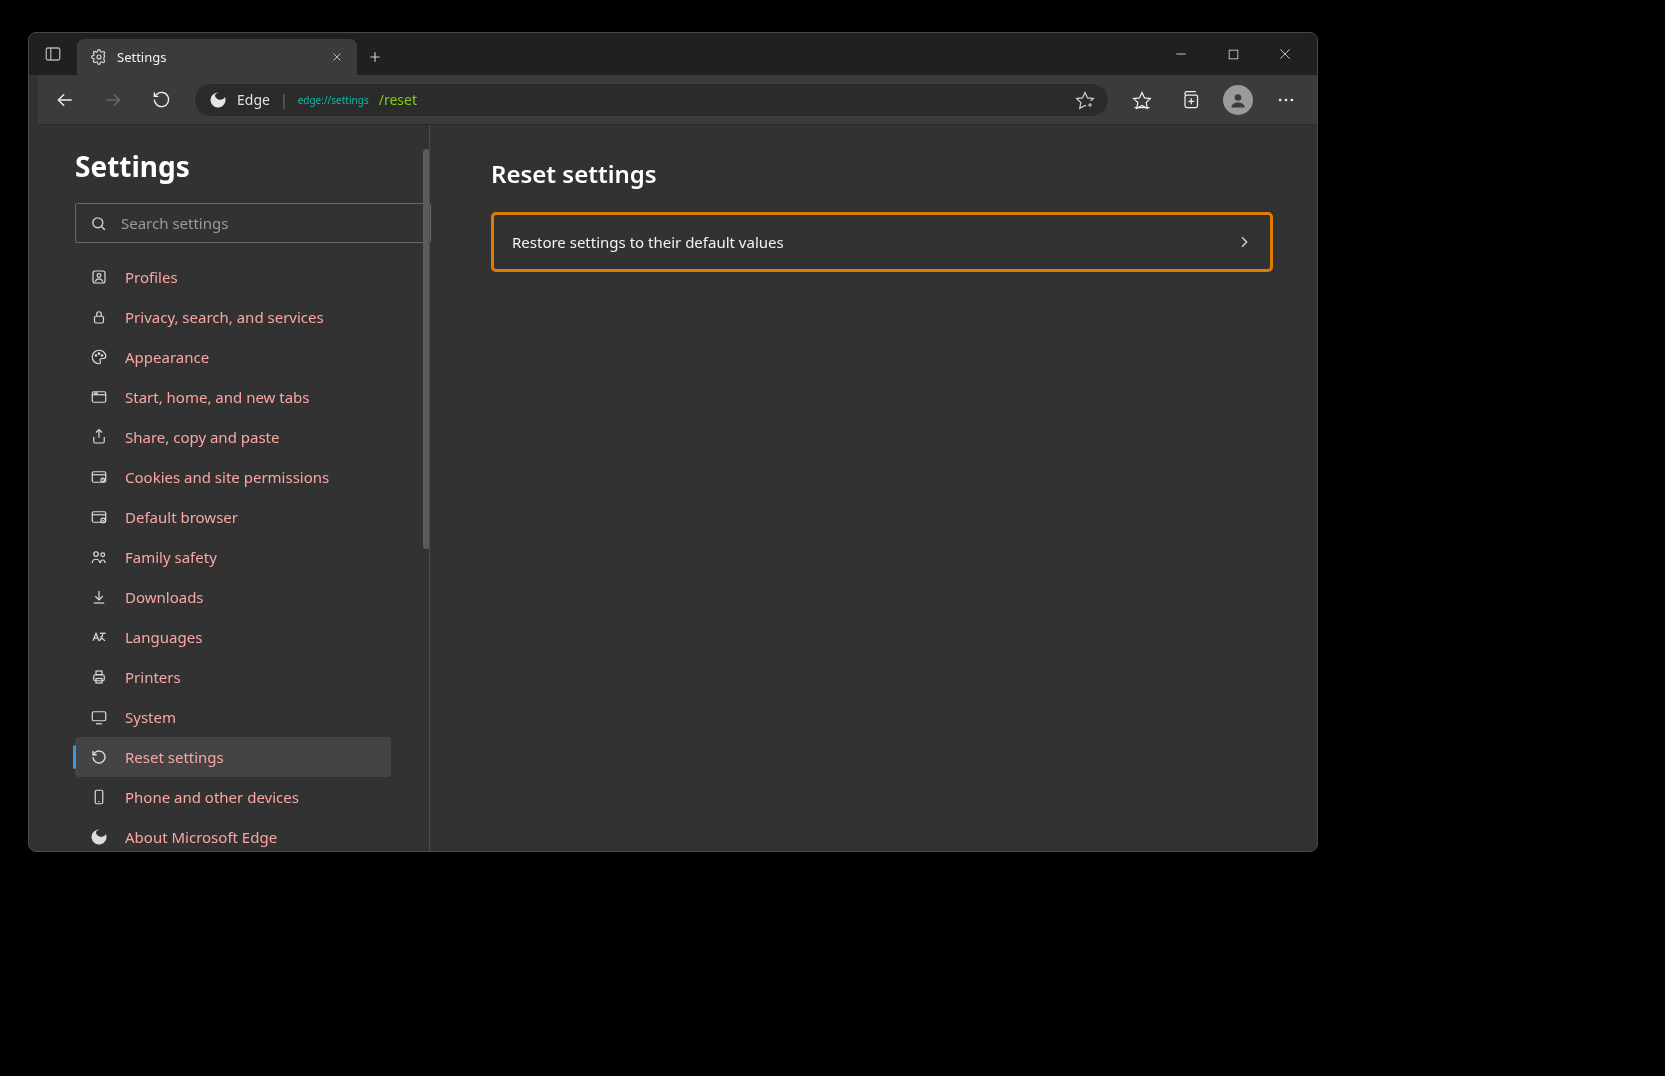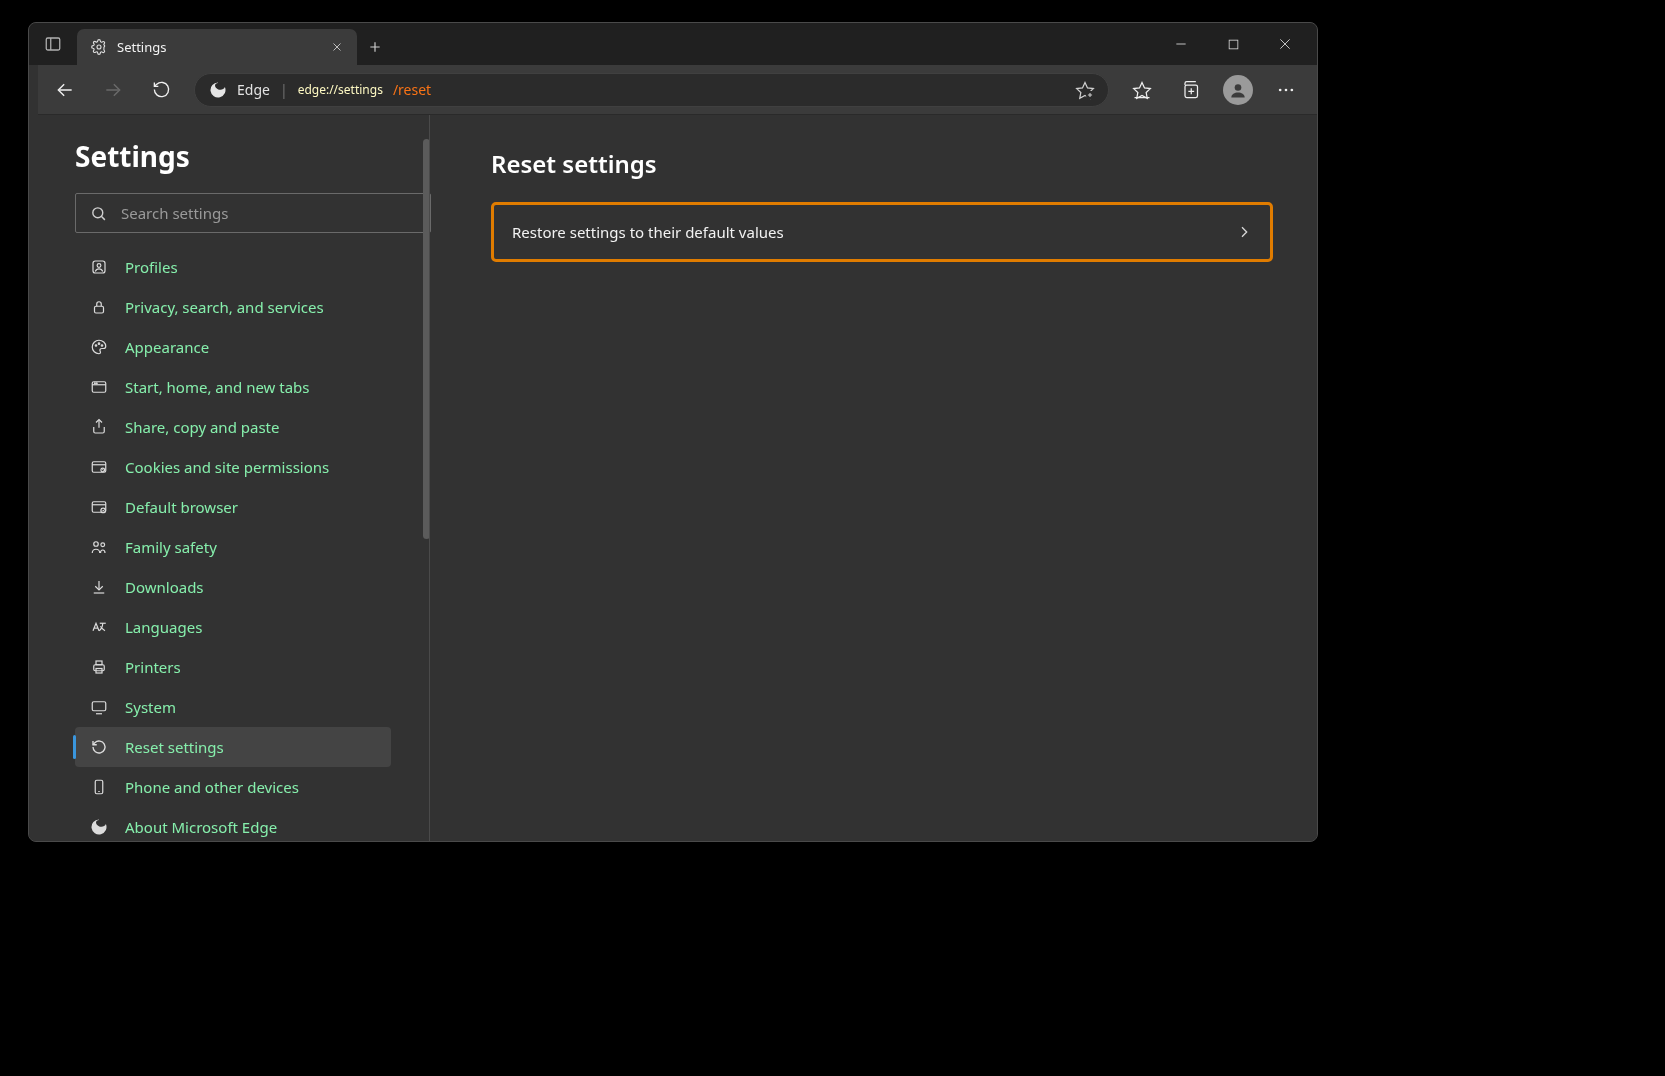--- a/index.html
+++ b/index.html
@@ -1,19 +1,19 @@
 <!DOCTYPE html>
 <html><head>
 <meta charset="utf-8">
 <style>
   * { margin: 0; padding: 0; box-sizing: border-box; font-family: "Segoe UI", -apple-system, system-ui, sans-serif; -webkit-font-smoothing: antialiased; }
   html, body { width: 1665px; height: 1076px; background: #000; }
   .outer {
     position: absolute;
-    left: 28px; top: 22px; width: 1290px; height: 820px;
+    left: 28px; top: 32px; width: 1290px; height: 820px;
     background: #323232;
     border: 1px solid #4a4a4a;
     border-radius: 8px;
     overflow: hidden;
     color: #e6e6e6;
   }
   
   .tabstrip {
     height: 42px;
     background: #202020;
@@ -63,22 +63,22 @@
     border-radius: 17px;
     display: flex;
     align-items: center;
     padding: 0 8px 0 14px;
     margin: 0 6px;
     gap: 10px;
     border: 1px solid #404040;
   }
   .omnibox .site-id { display:flex; align-items:center; gap:10px; color:#e2e2e2; font-size:14px; }
   .omnibox .site-id .sep { color:#6f6f6f; }
-  .omnibox .url-host { color:#fef9c3; font-size:12px; }
-  .omnibox .url-path { color:#f97316; font-size:14px; }
+  .omnibox .url-host { color:#14b8a6; font-size:10px; }
+  .omnibox .url-path { color:#84cc16; font-size:14px; }
   .omnibox .spacer { flex:1; }
   .ob-icon { color:#cfcfcf; width:30px; height:30px; display:flex; align-items:center; justify-content:center; }
   .avatar { width:30px; height:30px; border-radius:50%; background:#9a9a9a; display:flex; align-items:center; justify-content:center; }
 
   
   .body {
     position: absolute;
     top: 92px; left:0; right:0; bottom:0;
     display: flex;
     background: #323232;
@@ -99,21 +99,21 @@
     width: 356px;
   }
   .searchbox input { background:transparent; border:none; outline:none; color:#ddd; font-size:15px; flex:1; }
   .searchbox input::placeholder { color:#9a9a9a; }
   .navlist { display:flex; flex-direction:column; }
   .navitem {
     display:flex; align-items:center; gap:16px;
     height: 40px;
     padding: 0 12px 0 14px;
     border-radius:4px;
-    font-size:15px; color:#86efac;
+    font-size:15px; color:#fca5a5;
     position:relative;
     width: 316px;
   }
   .navitem.selected { background:#444444; }
   .navitem.selected::before { content:""; position:absolute; left:-2px; top:8px; bottom:8px; width:3px; background:#3a96dd; border-radius:2px; }
   .navitem .nicon { width:20px; height:20px; display:flex; align-items:center; justify-content:center; color:#dcdcdc; flex-shrink:0; }
 
   
   .side-scroll { position:absolute; top:24px; right:-1px; width:7px; height:400px; background:#5b5b5b; border-radius:4px; }
   .divider { position:absolute; top:0; bottom:0; left:400px; width:1px; background:#4a4a4a; }

